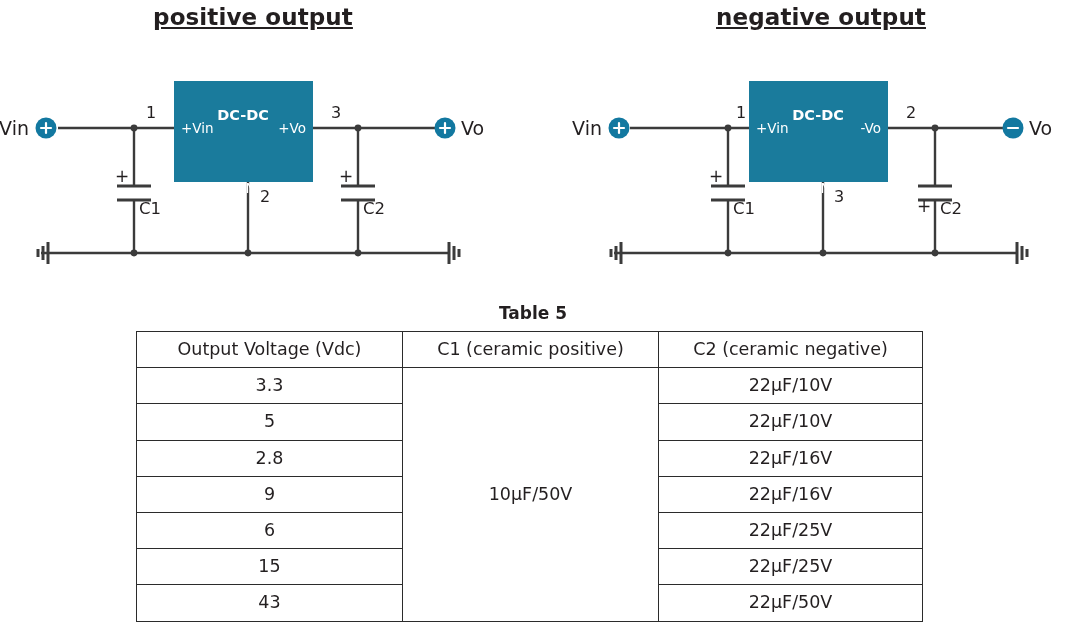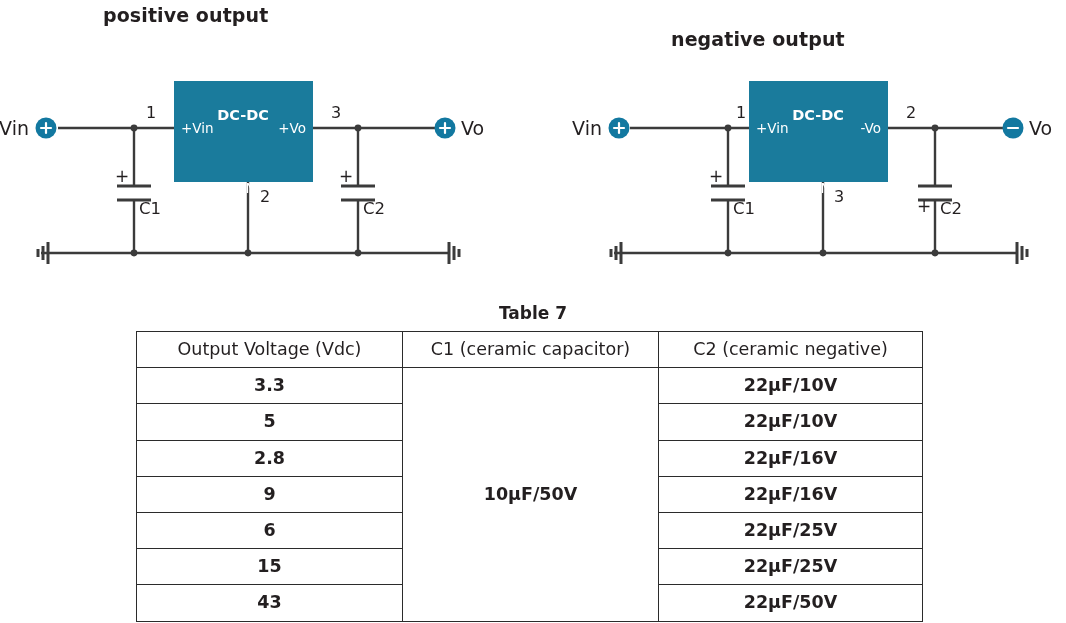--- a/index.html
+++ b/index.html
@@ -18,28 +18,30 @@
   .stage {
     position: absolute;
     left: 0; top: 0;
     width: 1066px;
     height: 623px;
   }
   
   .circuit-title {
     position: absolute;
     top: 4px;
-    font-size: 19px;
+    font-size: 23px;
     font-weight: bold;
     letter-spacing: 0.1px;
     color: #231f20;
+    text-align: center;
     width: 300px;
+    text-decoration: underline;
   }
   #title-pos { left: 103px; }
-  #title-neg { left: 671px; margin-top: 24px; }
+  #title-neg { left: 671px; }
 
   
   .circuit-svg {
     position: absolute;
     top: 30px;
   }
   #circuit-positive { left: 0px; }
   #circuit-negative { left: 568px; }
 
   .wire {
@@ -114,21 +116,21 @@
     left: 136px;
     top: 331px;
     width: 786px;
     border-collapse: collapse;
     table-layout: fixed;
   }
   #spec-table td, #spec-table th {
     border: 1.4px solid #2b2b2b;
     text-align: center;
     font-size: 17.5px;
-    font-weight: bold;
+    font-weight: normal;
     color: #231f20;
     height: 35.2px;
     padding: 0;
     line-height: 35.2px;
     font-family: "DejaVu Sans", "Liberation Sans", sans-serif;
   }
   #spec-table th { font-weight: normal; }
   .col-v  { width: 266px; }
   .col-c1 { width: 256px; }
   .col-c2 { width: 264px; }
@@ -267,32 +269,32 @@
     <text class="lbl lbl-pin" x="173" y="88" text-anchor="middle">1</text>
     <text class="lbl lbl-pin" x="343" y="88" text-anchor="middle">2</text>
     <text class="lbl lbl-pin" x="266" y="172" text-anchor="start">3</text>
 
     <text class="lbl lbl-plus" x="148" y="152" text-anchor="middle">+</text>
     <text class="lbl" x="165" y="184" text-anchor="start">C1</text>
     <text class="lbl lbl-plus" x="356" y="182" text-anchor="middle">+</text>
     <text class="lbl" x="372" y="184" text-anchor="start">C2</text>
   </svg>
 
-  <div id="table-title">Table 7</div>
+  <div id="table-title">Table 5</div>
 
   <table id="spec-table">
     <colgroup>
       <col class="col-v">
         <col class="col-c1">
         <col class="col-c2">
     </colgroup>
     <thead>
       <tr>
         <th>Output Voltage (Vdc)</th>
-        <th>C1 (ceramic capacitor)</th>
+        <th>C1 (ceramic positive)</th>
         <th>C2 (ceramic negative)</th>
       </tr>
     </thead>
     <tbody>
       <tr>
         <td>3.3</td>
         <td rowspan="7">10µF/50V</td>
         <td>22µF/10V</td>
       </tr>
       <tr>

